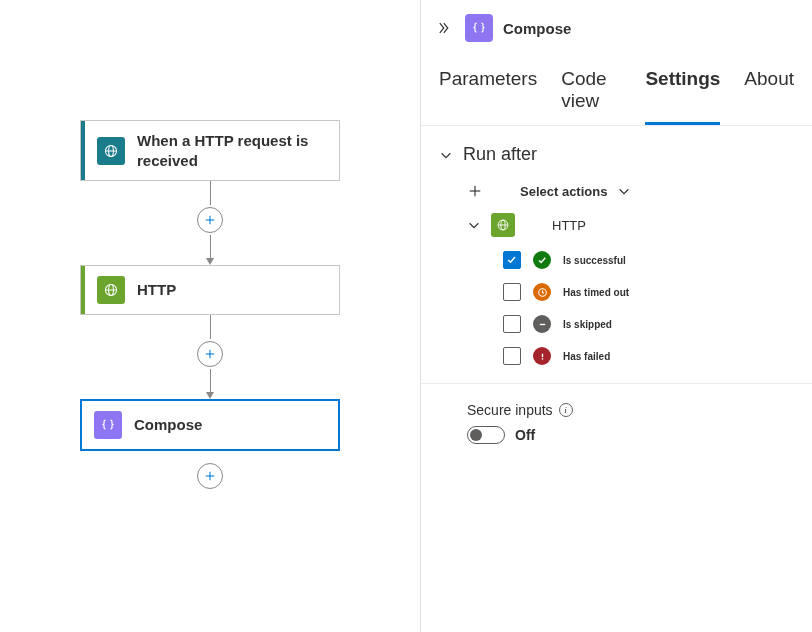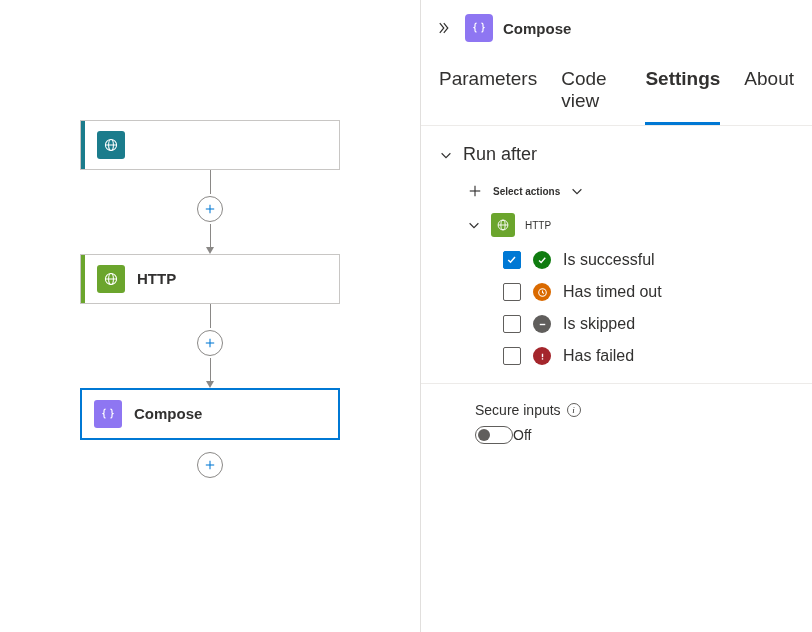--- a/index.html
+++ b/index.html
@@ -32,57 +32,58 @@
   .panel-body { flex: 1; overflow-y: auto; padding: 18px 18px 0; }
 
   .section { margin-bottom: 18px; }
   .section-divider { height: 1px; background: #edebe9; margin: 16px -18px 18px; }
   .section-header { display: flex; align-items: center; gap: 10px; cursor: pointer; }
   .chev { width: 14px; height: 14px; }
   .section-title { font-size: 18px; }
 
   .select-actions-row { display: flex; align-items: center; gap: 10px; margin: 18px 0 14px 28px; cursor: pointer; }
   .select-actions-row .plus-sm { width: 16px; height: 16px; display: flex; align-items: center; justify-content: center; }
-  .action-label { font-weight: 600; font-size: 10px; }
+  .action-label { font-weight: 600; font-size: 13px; margin-left: 27px; }
 
   .action-item { display: flex; align-items: center; gap: 10px; margin-left: 28px; }
   .action-icon-sm { width: 24px; height: 24px; border-radius: 3px; display: flex; align-items: center; justify-content: center; color: #fff; }
   .conditions { margin: 14px 0 0 64px; display: flex; flex-direction: column; gap: 14px; }
   .cond-row { display: flex; align-items: center; gap: 12px; }
   .checkbox { width: 18px; height: 18px; border: 1px solid #605e5c; border-radius: 2px; display: flex; align-items: center; justify-content: center; cursor: pointer; }
   .checkbox.checked { background: #0078d4; border-color: #0078d4; }
   .checkbox.checked svg { width: 12px; height: 12px; stroke: #fff; }
   .status-icon { width: 18px; height: 18px; border-radius: 50%; display: flex; align-items: center; justify-content: center; flex-shrink: 0; }
   .status-icon svg { width: 11px; height: 11px; }
-  .cond-label { font-size: 16px; }
-
-  .security-content { margin: 14px 0 0 36px; }
+  .cond-label { font-size: 10px; font-weight: bold; }
+
+  .security-content { margin: 14px 0 0 28px; }
   .secure-label-row { display: flex; align-items: center; gap: 6px; }
   .secure-label { font-size: 14px; }
   .info-icon { width: 14px; height: 14px; border: 1px solid #605e5c; border-radius: 50%; display: flex; align-items: center; justify-content: center; font-size: 9px; font-style: italic; font-family: Georgia, serif; }
   .secure-hint { font-size: 11px; font-style: italic; color: #605e5c; margin-top: 2px; }
-  .toggle-row { display: flex; align-items: center; gap: 0; margin-top: 8px; }
+  .toggle-row { display: flex; align-items: center; gap: 10px; margin-top: 8px; font-weight: bold; }
   .toggle { width: 38px; height: 18px; border: 1px solid #605e5c; border-radius: 10px; position: relative; cursor: pointer; }
   .toggle-knob { position: absolute; width: 12px; height: 12px; background: #605e5c; border-radius: 50%; top: 2px; left: 2px; }
 </style>
 </head>
 <body>
 
 <div class="canvas">
   <div class="flow">
 
     <div class="node">
       <div class="node-accent" style="background:#1b7c8c"></div>
       <div class="node-icon" style="background:#1b7c8c">
         <svg viewBox="0 0 20 20" width="16" height="16" fill="none" stroke="#fff" stroke-width="1.3">
             <circle cx="10" cy="10" r="7"></circle>
             <ellipse cx="10" cy="10" rx="3" ry="7"></ellipse>
             <line x1="3" y1="10" x2="17" y2="10"></line>
           </svg>
       </div>
+      <div class="node-label">When a HTTP request is received</div>
     </div>
     <div class="connector"></div>
     <div class="plus-btn">
       <svg viewBox="0 0 20 20" stroke="#0078d4" stroke-width="1.5">
           <line x1="10" y1="4" x2="10" y2="16"></line>
           <line x1="4" y1="10" x2="16" y2="10"></line>
         </svg>
     </div>
     <div class="connector"></div>
     <div class="arrowhead"></div>

